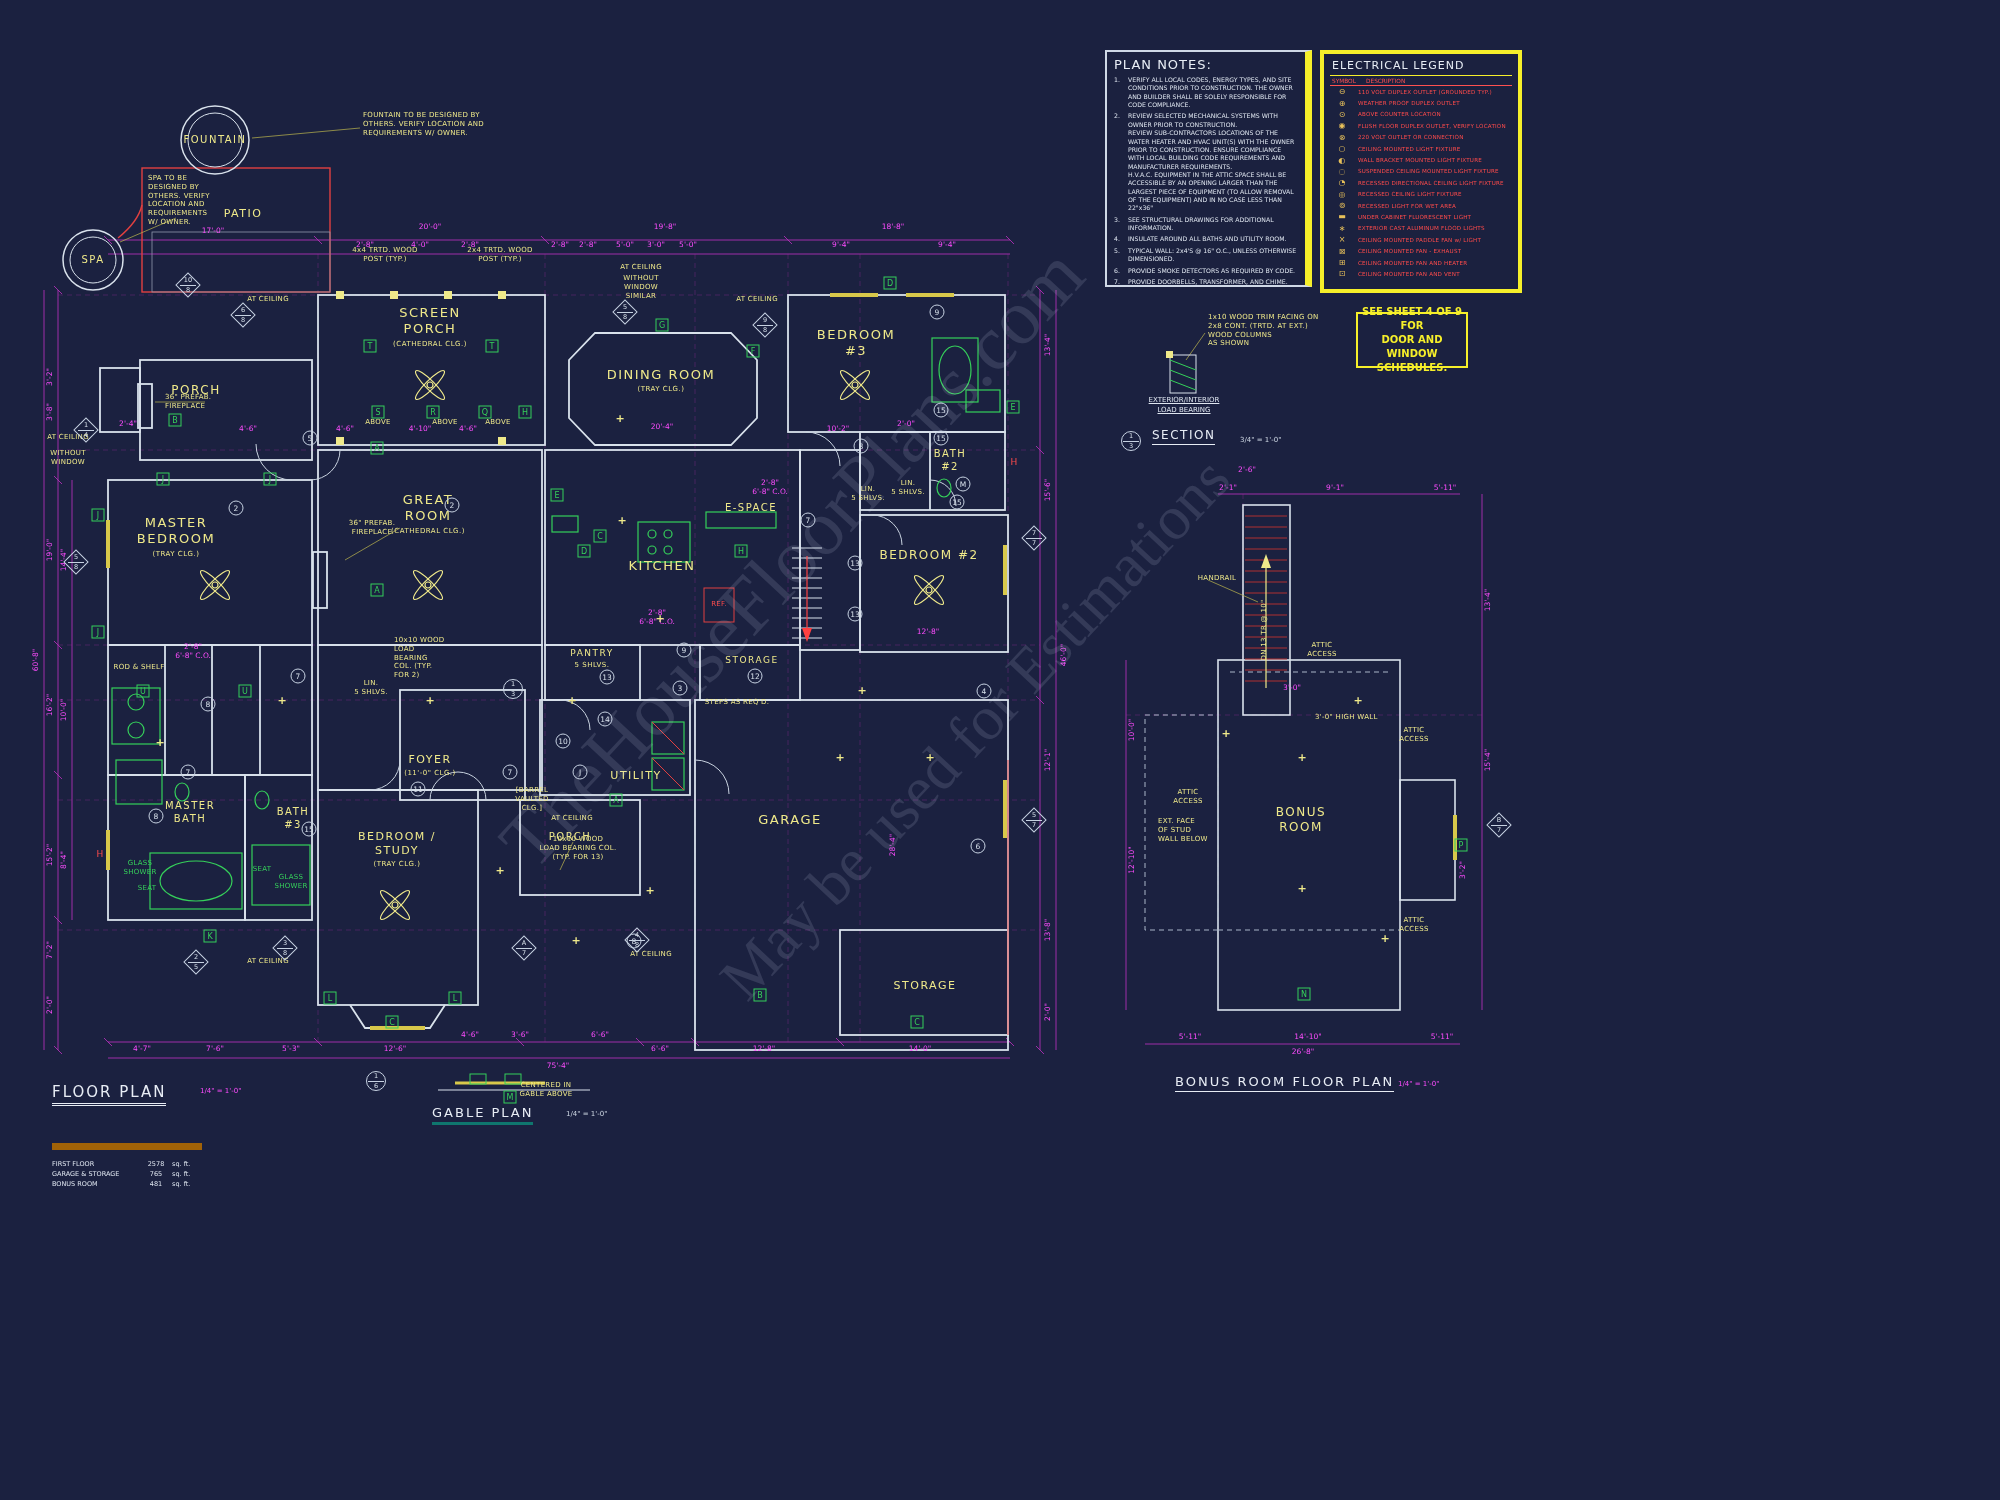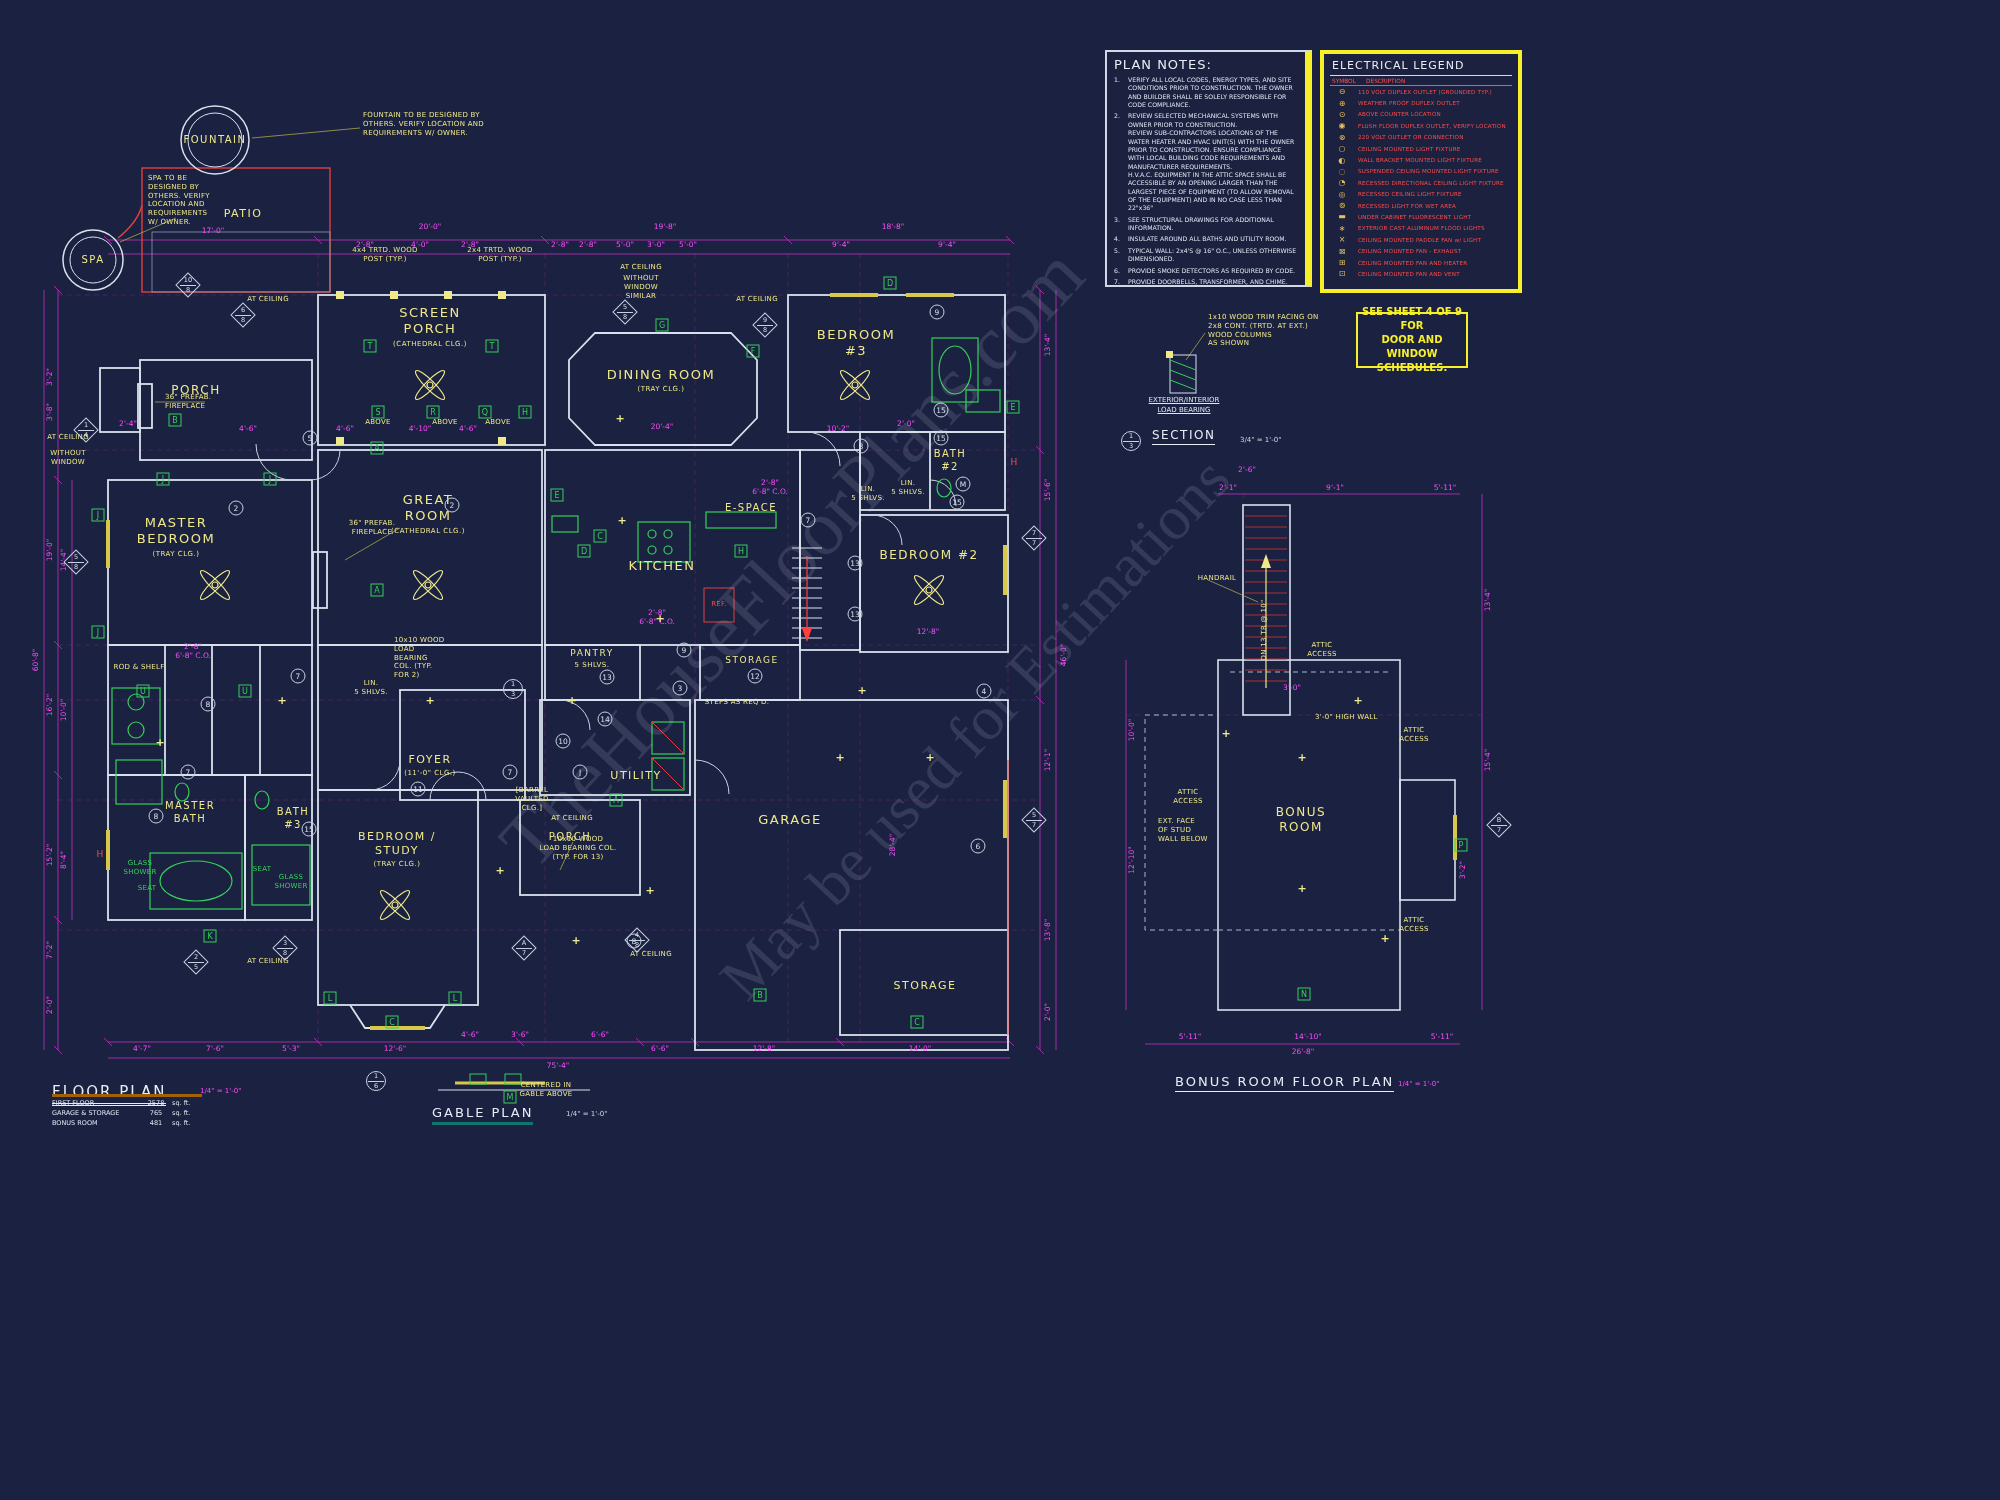--- a/index.html
+++ b/index.html
@@ -59,21 +59,21 @@
   .section-label { position:absolute; left:1152px; top:428px; z-index:3; font-size:12px; letter-spacing:1.5px;
                    color:#e8edf5; border-bottom:1px solid #e8edf5; padding-bottom:2px; }
   .section-scale { position:absolute; left:1240px; top:436px; z-index:3; font-size:7px; color:#cfd8e4; }
   .lb-label { position:absolute; left:1146px; top:396px; width:76px; text-align:center; z-index:3;
               font-size:7px; color:#dfe6f0; text-decoration:underline; line-height:1.4; }
 
   
   .fp-title { position:absolute; left:52px; top:1083px; font-size:15px; letter-spacing:2px; color:#e8edf5;
               border-bottom:3px double #e8edf5; padding-bottom:2px; z-index:3; }
   .fp-scale { position:absolute; left:200px; top:1087px; font-size:7px; color:#ff4cff; z-index:3; }
-  .area-table { position:absolute; left:52px; top:1094px; width:150px; border-top:3px solid #a16207; padding-top:2px; z-index:3; }
+  .area-table { position:absolute; left:52px; top:1143px; width:150px; border-top:7px solid #a16207; padding-top:10px; z-index:3; }
   .area-row { display:flex; font-size:6.5px; color:#dfe6f0; line-height:1.5; }
   .area-name { width:92px; }
   .area-val { width:24px; text-align:center; margin-right:4px; }
   .gable-title { position:absolute; left:432px; top:1105px; font-size:13px; letter-spacing:2px; color:#e8edf5;
                  border-bottom:3px solid #0f766e; padding-bottom:2px; z-index:3; }
   .gable-scale { position:absolute; left:566px; top:1110px; font-size:7px; color:#cfd8e4; z-index:3; }
   .bonus-title { position:absolute; left:1175px; top:1074px; font-size:13px; letter-spacing:2px; color:#e8edf5;
                  border-bottom:1px solid #e8edf5; padding-bottom:2px; z-index:3; }
   .bonus-scale { position:absolute; left:1398px; top:1080px; font-size:7px; color:#ff4cff; z-index:3; }
 

